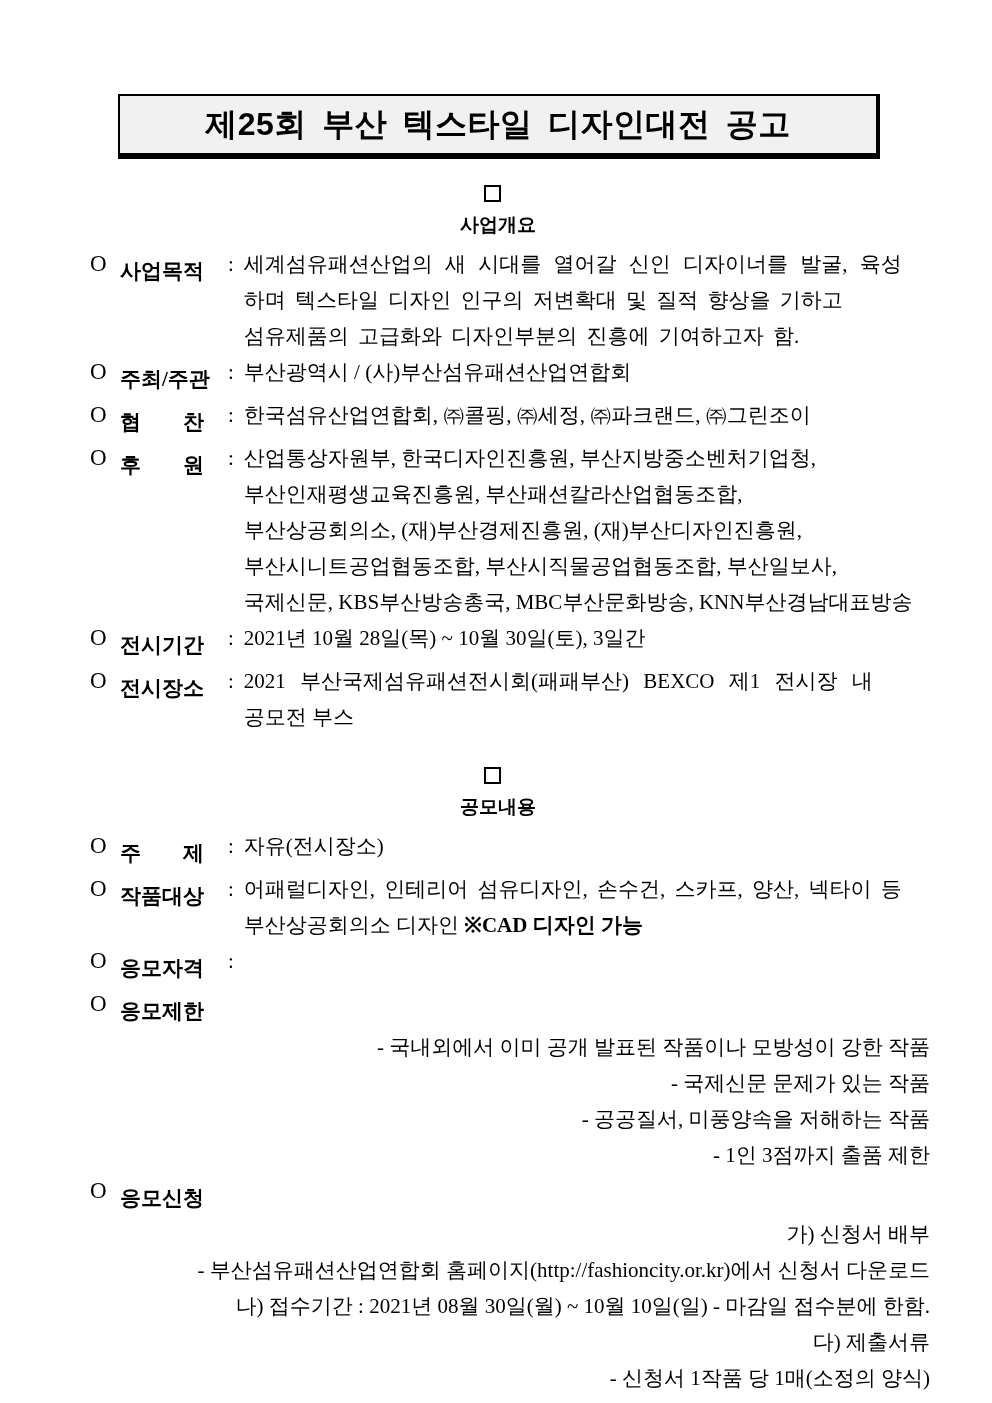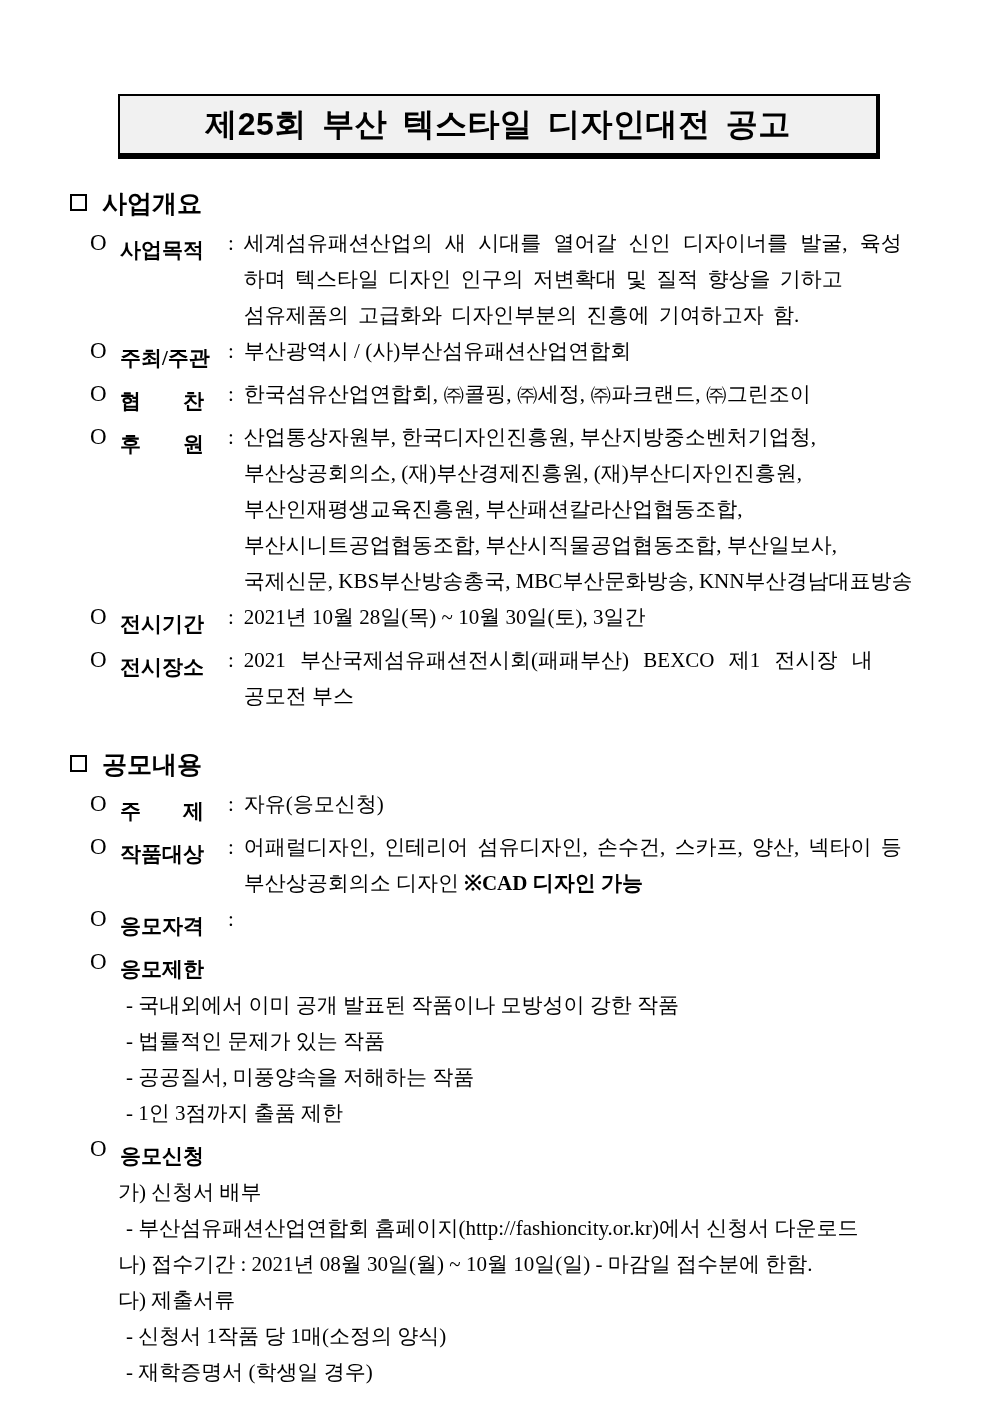--- a/index.html
+++ b/index.html
@@ -35,23 +35,24 @@
     font-size: 32px;
     line-height: 40px;
     letter-spacing: 0.5px;
     word-spacing: 6px;
   }
   
   .sec-head {
     display: flex;
     align-items: center;
     font-weight: bold;
-    font-size: 25px;
+    font-size: 19px;
     line-height: 38px;
     margin: 0 0 2px 0;
+    flex-direction: column;
   }
   .sq {
     flex: none;
     width: 13px;
     height: 13px;
     border: 2.5px solid #000;
     margin: 0 15px 4px 4px;
     display: inline-block;
   }
   .sec2 { margin-top: 32px; }
@@ -69,21 +70,21 @@
     font-weight: bold;
     white-space: pre;
     margin-top: 7px;
   }
   .col { flex: none; padding: 0 10px 0 0; }
   .cnt { flex: 1; min-width: 0; }
   .ln { line-height: 36px; }
   .ws4 { word-spacing: 4px; }
   .ws7 { word-spacing: 7px; }
   .ws9 { word-spacing: 9px; }
-  .sub { padding-left: 52px; line-height: 36px; }
+  .sub { padding-left: 52px; line-height: 36px; text-align: right; }
   .sub.dash { padding-left: 60px; }
   b { font-weight: bold; }
   
   .footer {
     text-align: center;
     font-size: 19px;
     margin-top: 16px;
     letter-spacing: 3px;
   }
 </style>
@@ -130,22 +131,22 @@
         <div class="ln">한국섬유산업연합회, ㈜콜핑, ㈜세정, ㈜파크랜드, ㈜그린조이</div>
       </div>
     </div>
 
     <div class="item">
       <span class="o">O</span>
       <span class="lbl">후　　원</span>
       <span class="col">:</span>
       <div class="cnt">
         <div class="ln">산업통상자원부, 한국디자인진흥원, 부산지방중소벤처기업청,</div>
+        <div class="ln">부산인재평생교육진흥원, 부산패션칼라산업협동조합,</div>
         <div class="ln">부산상공회의소, (재)부산경제진흥원, (재)부산디자인진흥원,</div>
-        <div class="ln">부산인재평생교육진흥원, 부산패션칼라산업협동조합,</div>
         <div class="ln">부산시니트공업협동조합, 부산시직물공업협동조합, 부산일보사,</div>
         <div class="ln">국제신문, KBS부산방송총국, MBC부산문화방송, KNN부산경남대표방송</div>
       </div>
     </div>
 
     <div class="item">
       <span class="o">O</span>
       <span class="lbl">전시기간</span>
       <span class="col">:</span>
       <div class="cnt">
@@ -168,21 +169,21 @@
     <div class="sec-head">
       <span class="sq"></span>
       <span>공모내용</span>
     </div>
 
     <div class="item">
       <span class="o">O</span>
       <span class="lbl">주　　제</span>
       <span class="col">:</span>
       <div class="cnt">
-        <div class="ln">자유(응모신청)</div>
+        <div class="ln">자유(전시장소)</div>
       </div>
     </div>
 
     <div class="item">
       <span class="o">O</span>
       <span class="lbl">작품대상</span>
       <span class="col">:</span>
       <div class="cnt">
         <div class="ln ws4">어패럴디자인, 인테리어 섬유디자인, 손수건, 스카프, 양산, 넥타이 등</div>
         <div class="ln"><span>부산상공회의소 디자인 </span><b>※CAD 디자인 가능</b></div>
@@ -193,21 +194,21 @@
       <span class="o">O</span>
       <span class="lbl">응모자격</span>
       <span class="col">:</span>
     </div>
 
     <div class="item">
       <span class="o">O</span>
       <span class="lbl">응모제한</span>
     </div>
     <div class="sub dash">- 국내외에서 이미 공개 발표된 작품이나 모방성이 강한 작품</div>
-    <div class="sub dash">- 법률적인 문제가 있는 작품</div>
+    <div class="sub dash">- 국제신문 문제가 있는 작품</div>
     <div class="sub dash">- 공공질서, 미풍양속을 저해하는 작품</div>
     <div class="sub dash">- 1인 3점까지 출품 제한</div>
 
     <div class="item">
       <span class="o">O</span>
       <span class="lbl">응모신청</span>
     </div>
     <div class="sub">가) 신청서 배부</div>
     <div class="sub dash">- 부산섬유패션산업연합회 홈페이지(http://fashioncity.or.kr)에서 신청서 다운로드</div>
     <div class="sub">나) 접수기간 : 2021년 08월 30일(월) ~ 10월 10일(일) - 마감일 접수분에 한함.</div>

